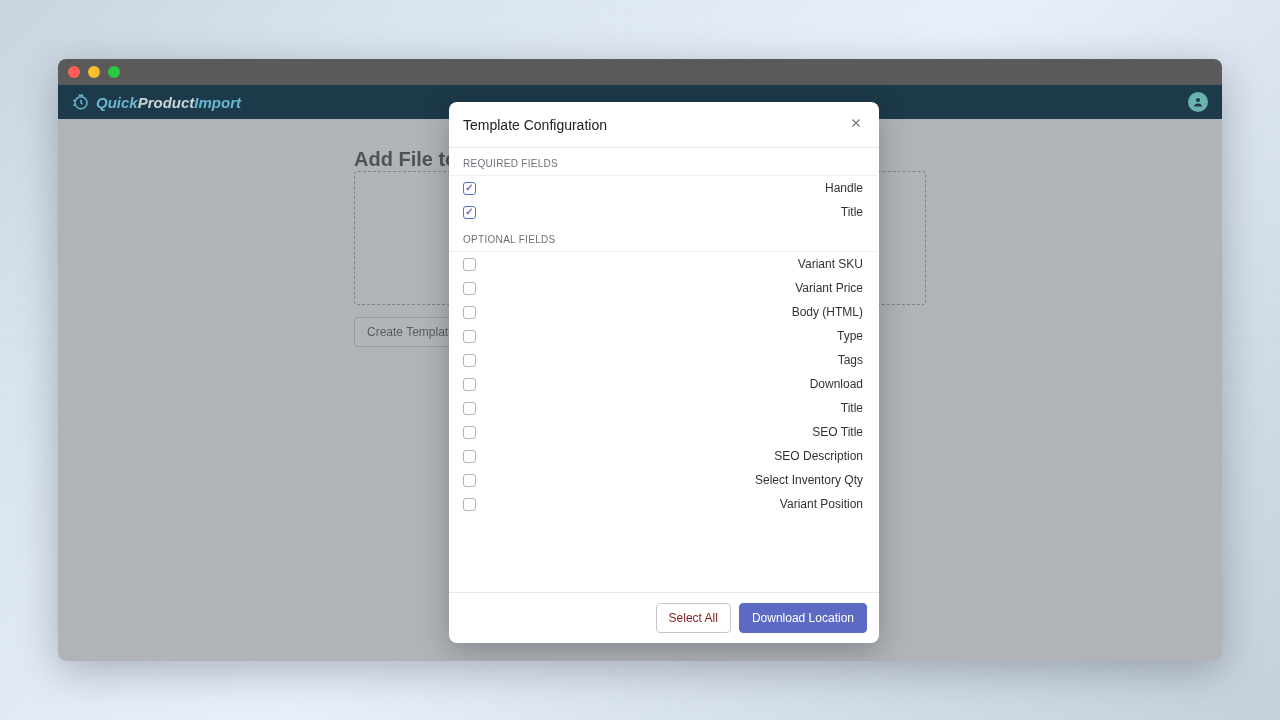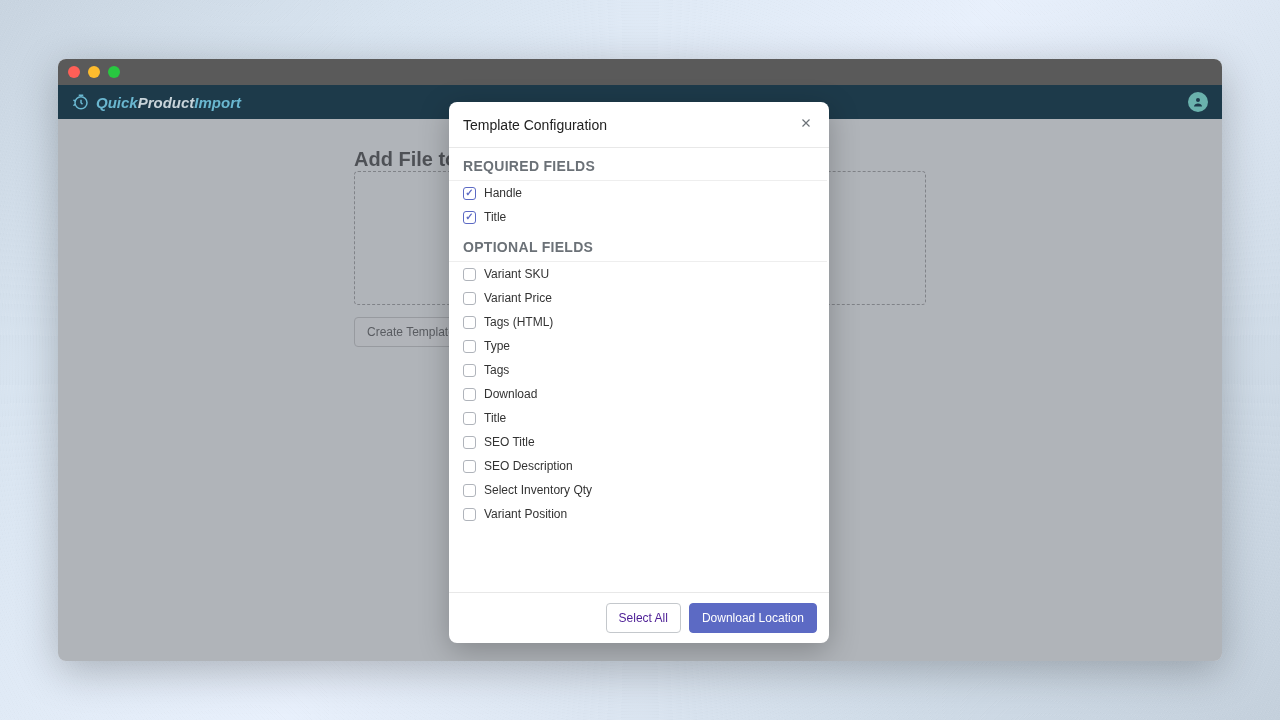--- a/index.html
+++ b/index.html
@@ -53,57 +53,57 @@
   }
   .create-btn {
     position:absolute; left:296px; top:198px;
     padding: 7px 12px; font-size: 12px; color:#333;
     background:#f5f5f5; border:1px solid #bdbdbd; border-radius:4px;
   }
   .overlay {
     position:absolute; inset:60px 0 0 0; background: rgba(120,126,135,0.55);
   }
   .modal {
-    position:absolute; left:391px; top:43px; width:380px; height:541px;
+    position:absolute; left:391px; top:43px; width:430px; height:541px;
     background:#fff; border-radius:8px; box-shadow: 0 8px 30px rgba(0,0,0,0.25);
     display:flex; flex-direction:column;
   }
   .modal-header {
     padding: 12px 14px; display:flex; justify-content:space-between; align-items:center;
     border-bottom:1px solid #e8e8e8;
   }
   .modal-title { font-size: 14px; color:#222; }
   .close-btn { background:none; border:none; cursor:pointer; color:#6b7177; font-size:14px; padding:2px; }
   .modal-body {
     flex:1; overflow-y:auto; padding: 0 2px 0 0;
   }
   .modal-body::-webkit-scrollbar { width:6px; }
   .modal-body::-webkit-scrollbar-thumb { background:#c8cbce; border-radius:3px; }
   .section-head {
-    font-size: 14px; font-weight:700; color:#6b7177; letter-spacing:0.3px;
+    font-size: 10px; font-weight:400; color:#6b7177; letter-spacing:0.3px;
     padding: 10px 14px 6px; border-bottom:1px solid #eee;
     text-transform: uppercase;
   }
   .row {
     display:flex; align-items:center; gap:8px; padding: 5px 14px;
-    font-size: 12px; color:#333;
+    font-size: 12px; color:#333;justify-content:space-between;
   }
   .cb {
     width:13px; height:13px; border:1px solid #b0b4bb; border-radius:3px; background:#fff;
     display:inline-flex; align-items:center; justify-content:center; flex-shrink:0;
   }
   .cb.checked { border-color:#5c6ac4; background:#fff; color:#5c6ac4; }
   .cb.checked::after { content:"✓"; font-size:10px; line-height:1; font-weight:900; }
   .modal-footer {
     border-top:1px solid #e8e8e8; padding: 10px 12px; display:flex; justify-content:flex-end; gap:8px;
   }
   .btn {
     font-size:12px; padding:7px 12px; border-radius:4px; cursor:pointer;
   }
-  .btn-secondary { background:#fff; border:1px solid #c4c8cc; color:#4c1d95; }
+  .btn-secondary { background:#fff; border:1px solid #c4c8cc; color:#7f1d1d; }
   .btn-primary { background:#5c6ac4; border:1px solid #5c6ac4; color:#fff; }
 </style>
 </head>
 <body>
 
 <div class="window">
   <div class="titlebar">
     <div class="dot red"></div>
     <div class="dot yellow"></div>
     <div class="dot green"></div>
@@ -162,21 +162,21 @@
           <div class="row">
             <span class="cb"></span>
             <span>Variant SKU</span>
           </div>
           <div class="row">
             <span class="cb"></span>
             <span>Variant Price</span>
           </div>
           <div class="row">
             <span class="cb"></span>
-            <span>Tags (HTML)</span>
+            <span>Body (HTML)</span>
           </div>
           <div class="row">
             <span class="cb"></span>
             <span>Type</span>
           </div>
           <div class="row">
             <span class="cb"></span>
             <span>Tags</span>
           </div>
           <div class="row">

